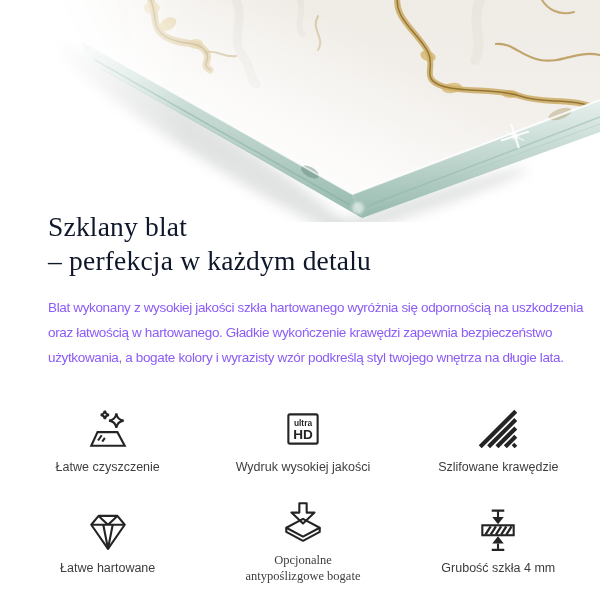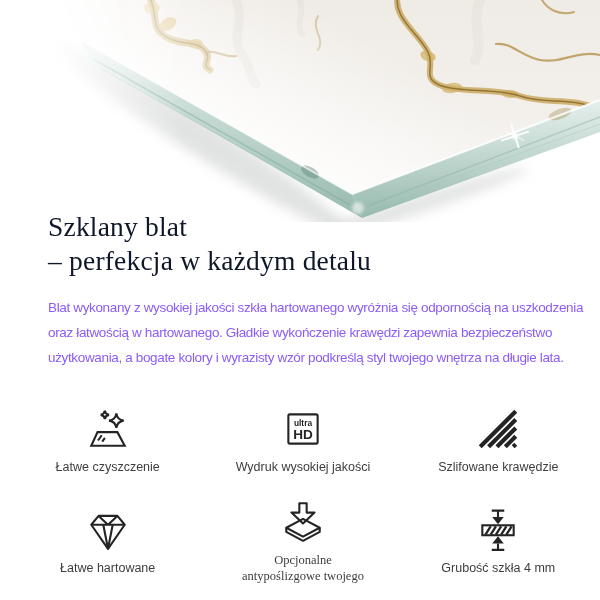--- a/index.html
+++ b/index.html
@@ -171,21 +171,21 @@
     </div>
 
     <div class="fcell">
       <svg class="ficon" width="46" height="46" viewBox="0 0 44 44">
         <path class="ic" stroke-linejoin="round" d="M22,19 L38,27.5 L22,36 L6,27.5 Z"></path>
         <path class="ic" stroke-linejoin="round" d="M6,27.5 L6,31.5 L22,40 L38,31.5 L38,27.5"></path>
         <path class="ic" fill="#ffffff" stroke-linejoin="round" d="M18.5,4 L25.5,4 L25.5,13 L33,13 L22,23.5 L11,13 L18.5,13 Z"></path>
       </svg>
       <div class="flabel two-line">
         <span class="ln">Opcjonalne</span>
-        <span class="ln">antypoślizgowe twojego</span>
+        <span class="ln">antypoślizgowe bogate</span>
       </div>
     </div>
 
     <div class="fcell">
       <svg class="ficon" width="46" height="46" viewBox="0 0 44 44">
         <path class="ic" d="M16,3.5 L28,3.5 M22,3.5 L22,9.5"></path>
         <path class="ic-fill" d="M22,16.5 L16.5,9.5 L27.5,9.5 Z"></path>
         <rect class="ic" x="7" y="17.5" width="30" height="9.5"></rect>
         <g stroke="#242424" stroke-width="2.2">
           <line x1="10" y1="26.5" x2="15" y2="18.5"></line>

